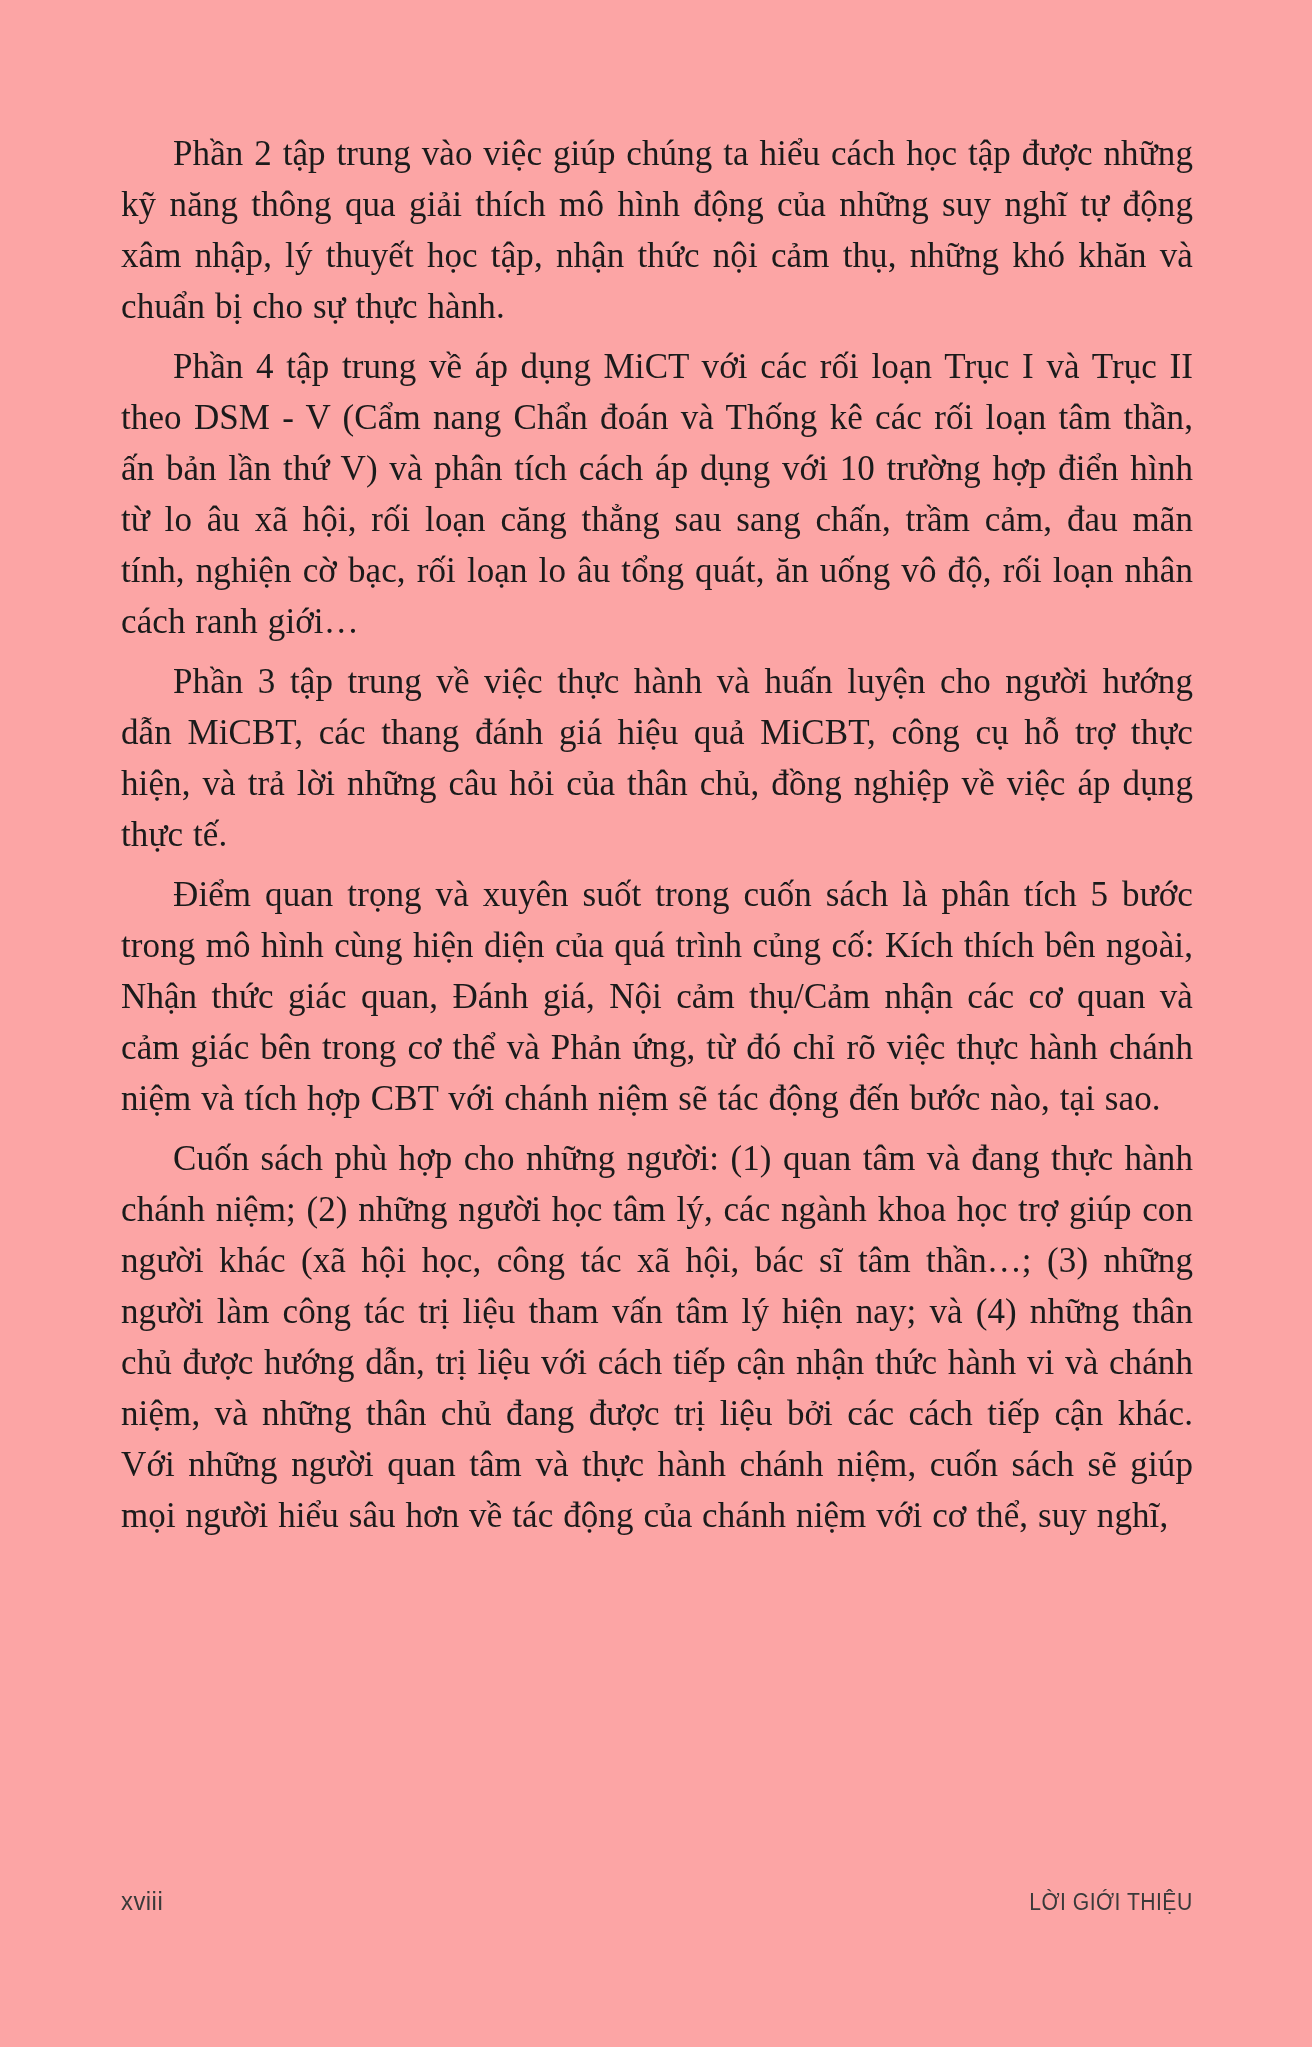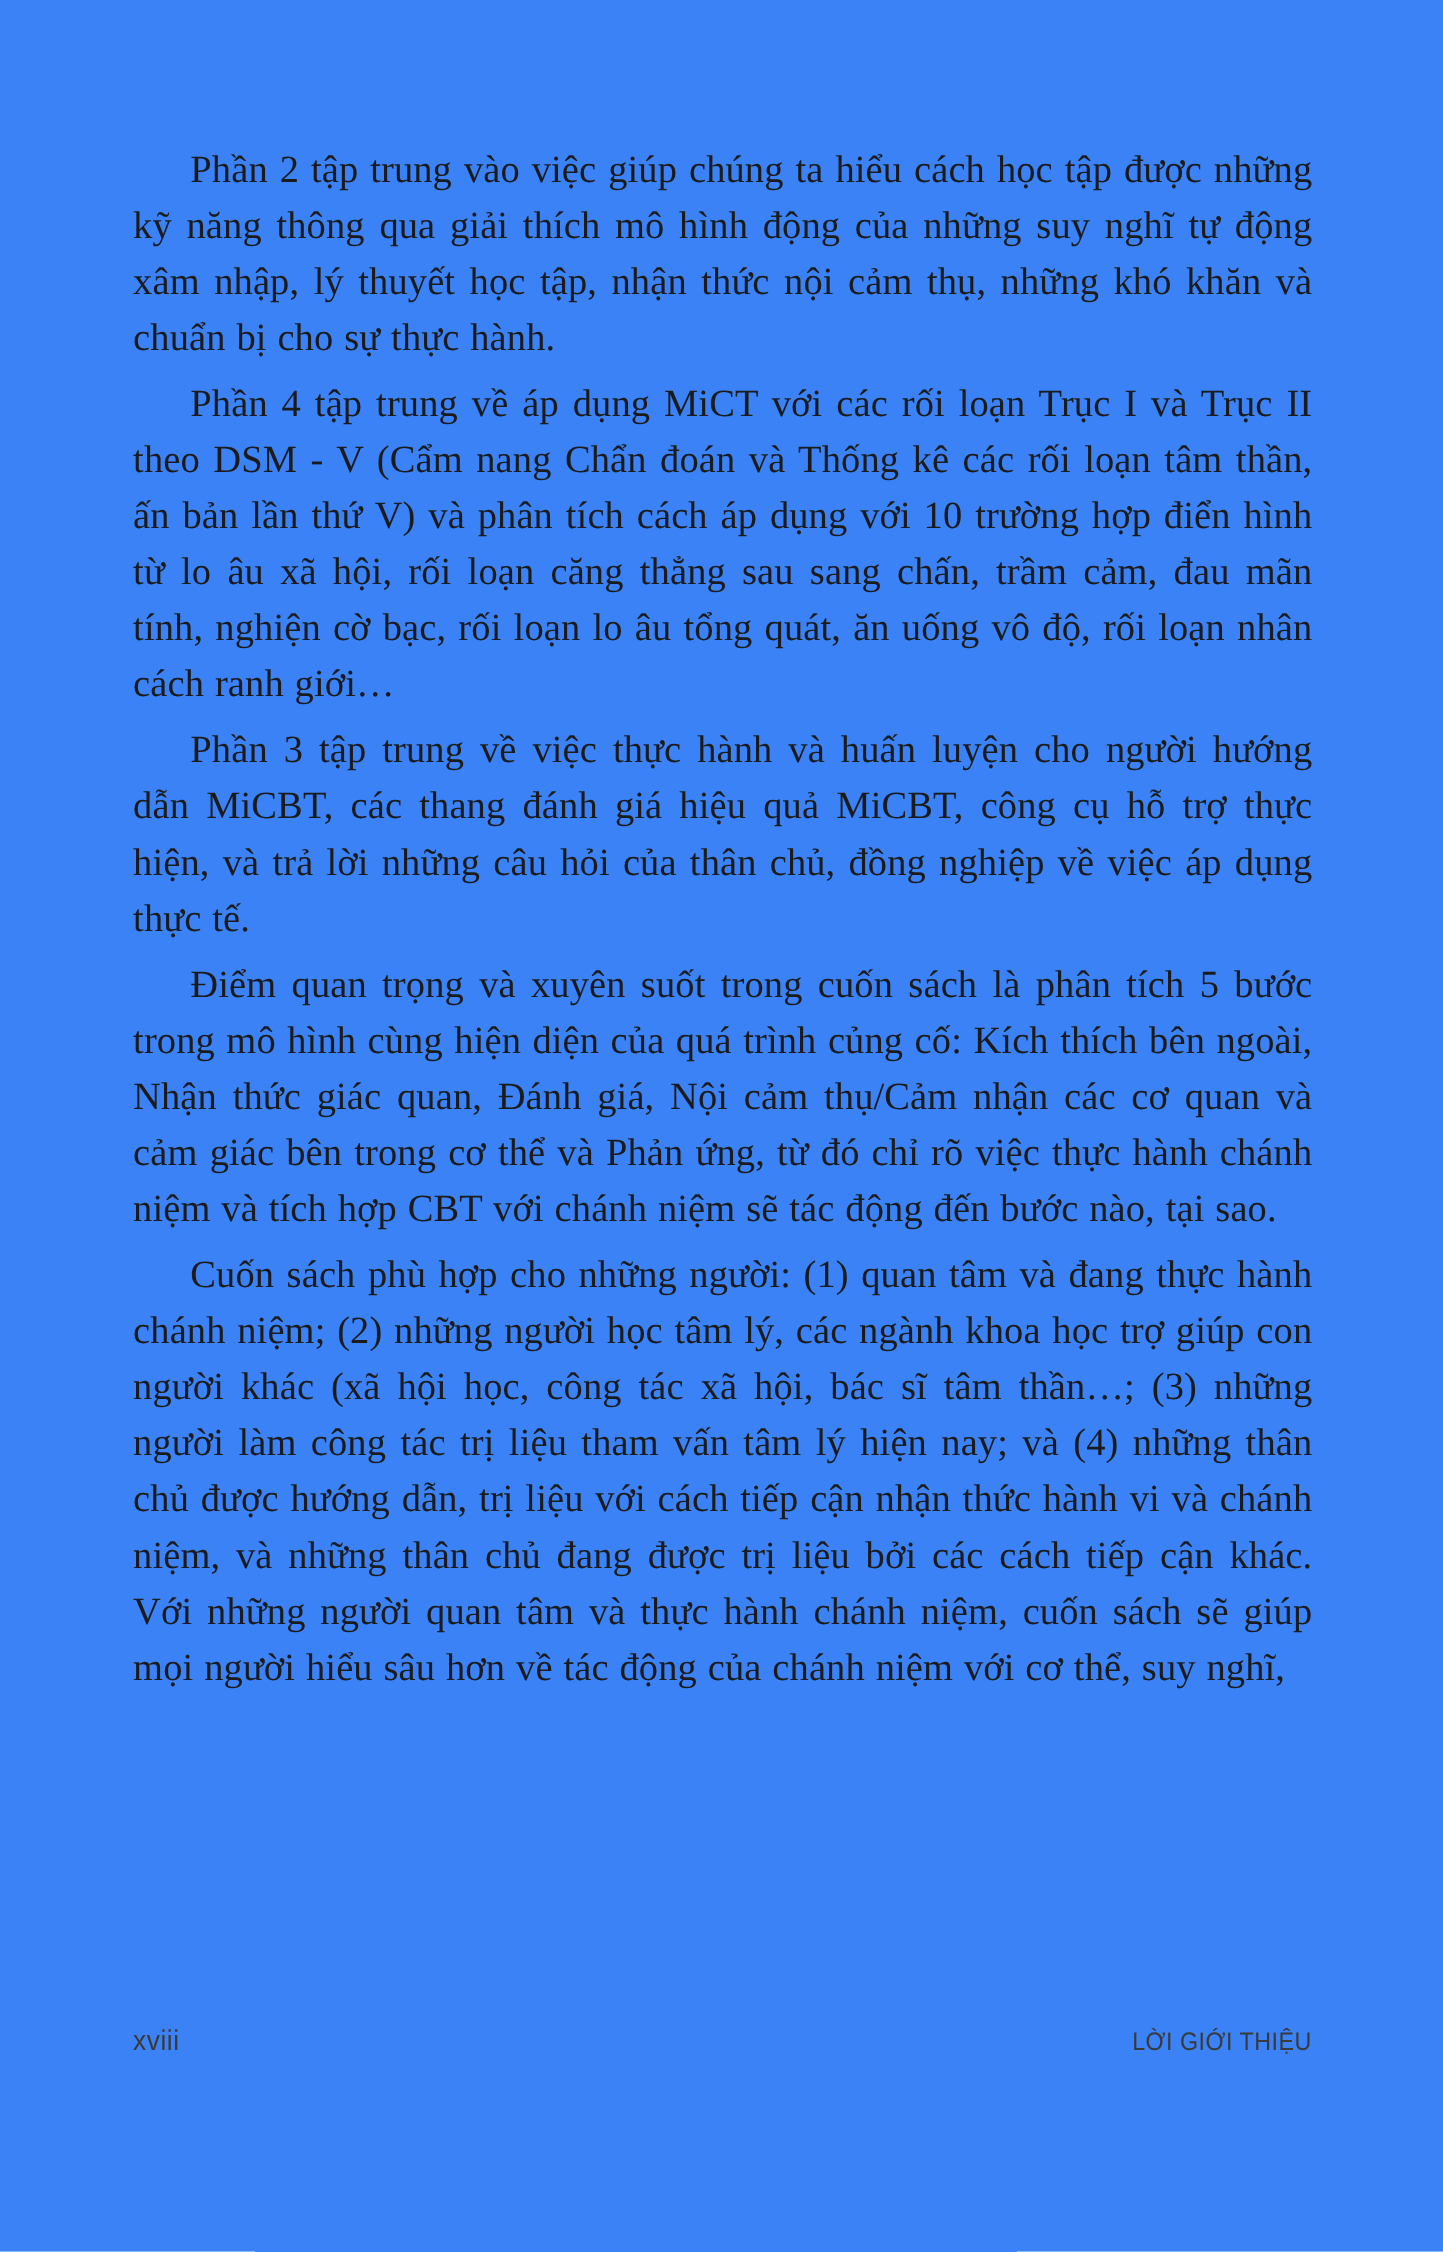--- a/index.html
+++ b/index.html
@@ -4,21 +4,21 @@
 <style>
   html, body {
     margin: 0;
     padding: 0;
     background: #ffffff;
   }
   .page {
     position: relative;
     width: 1312px;
     height: 2047px;
-    background: #3b82f6;
+    background: #fca5a5;
     overflow: hidden;
     font-family: "Liberation Serif", "DejaVu Serif", serif;
   }
   .text-block {
     position: absolute;
     top: 128px;
     left: 121px;
     width: 1072px;
     color: #1b1b1b;
   }
@@ -26,21 +26,21 @@
     margin: 0 0 9px 0;
     font-size: 35px;
     line-height: 51px;
     text-align: justify;
     text-indent: 52px;
     letter-spacing: 0.1px;
     word-spacing: 1px;
   }
   .footer {
     position: absolute;
-    top: 1840px;
+    top: 1886px;
     left: 121px;
     width: 1072px;
     display: flex;
     justify-content: space-between;
     align-items: baseline;
     font-family: "Liberation Sans", "DejaVu Sans", sans-serif;
     color: #3a3a3a;
   }
   .footer .page-number {
     font-size: 26px;

